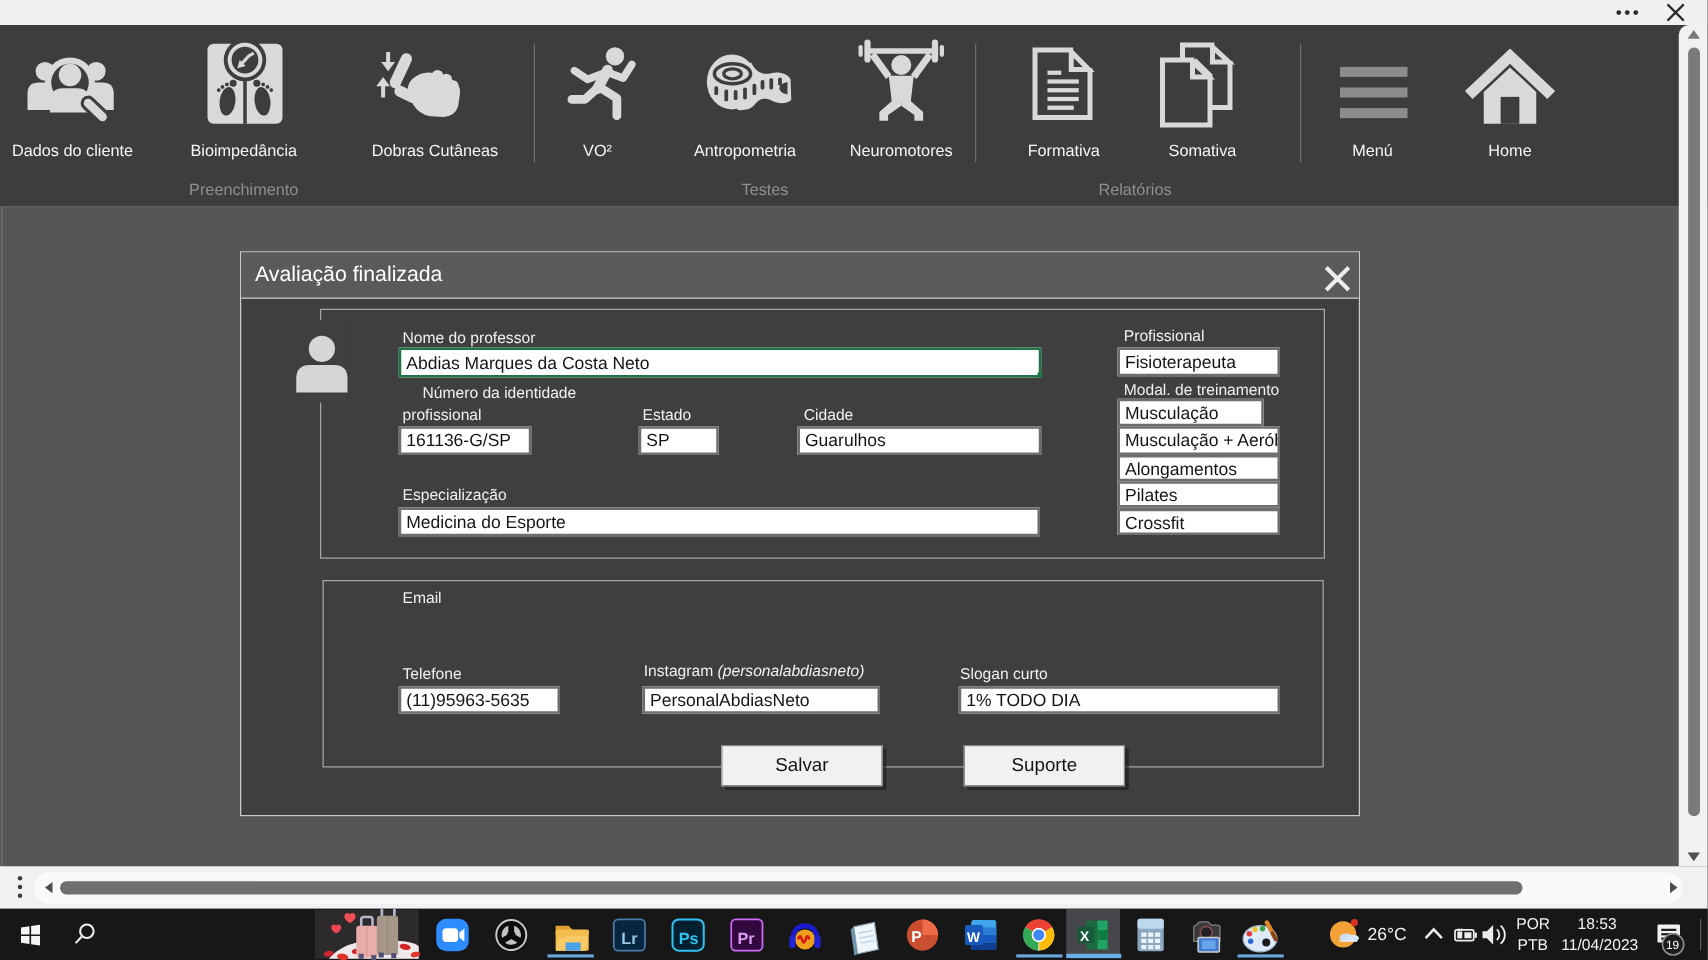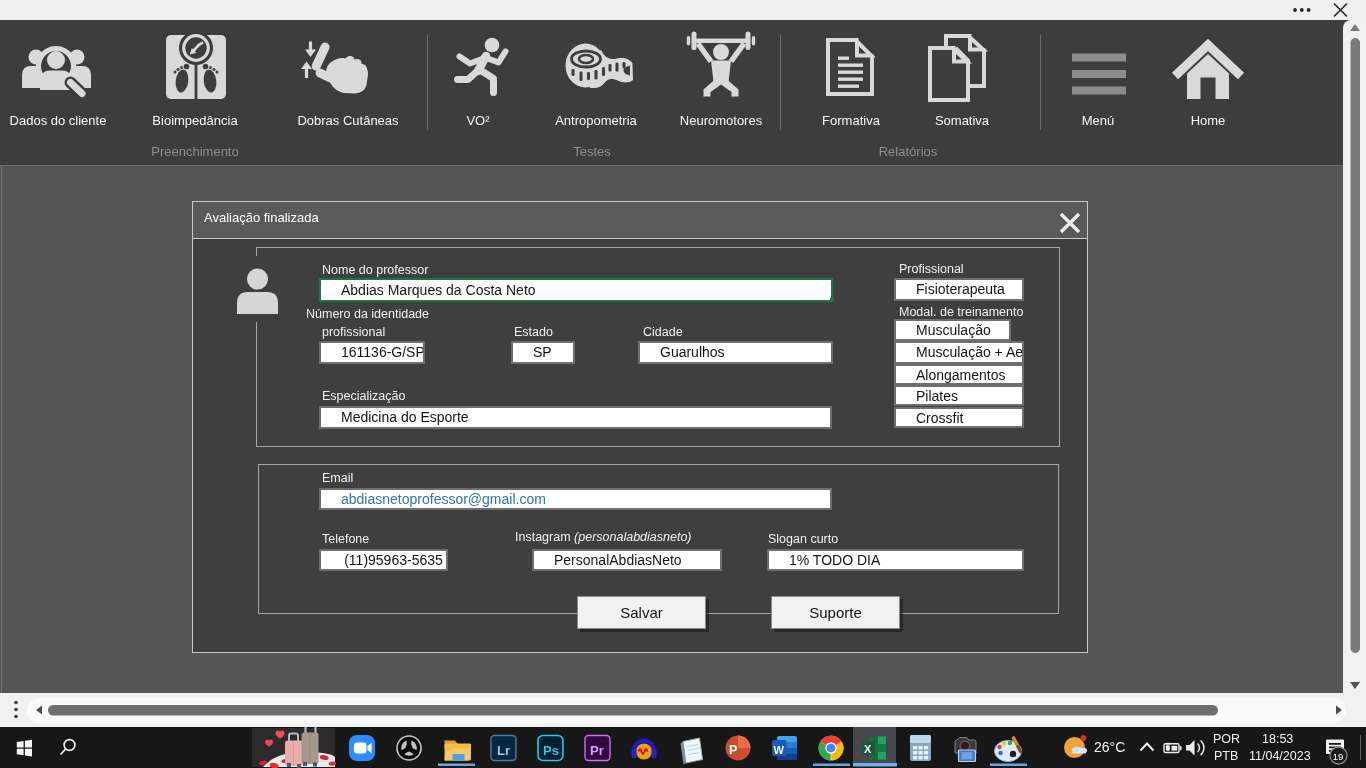--- a/index.html
+++ b/index.html
@@ -6,24 +6,24 @@
     font-family:"Liberation Sans", sans-serif;background:#565656;}
   .abs{position:absolute;}
   #titlebar{left:0;top:0;width:1366px;height:20px;background:#f0f0f0;}
   #ribbon{left:0;top:20px;width:1366px;height:146px;background:#3d3d3d;border-bottom:1px solid #6e6e6e;box-sizing:border-box;}
   .rlabel{position:absolute;color:#f5f5f5;font-size:13px;white-space:nowrap;transform:translateX(-50%);}
   .glabel{position:absolute;color:#8f8f8f;font-size:13px;white-space:nowrap;transform:translateX(-50%);}
   .divider{position:absolute;width:1px;background:#6b6b6b;}
   #content{left:0;top:166px;width:1366px;height:529px;background:#565656;}
   #dialog{position:absolute;left:192px;top:35px;width:896px;height:452px;background:#3f3f3f;border:1px solid #c9c9c9;box-sizing:border-box;}
   #dtitle{position:absolute;left:0;top:0;width:100%;height:37px;background:#5a5a5a;border-bottom:1px solid #c9c9c9;box-sizing:border-box;}
-  #dtitle span{position:absolute;left:11px;top:8px;font-size:13px;color:#fff;}
+  #dtitle span{position:absolute;left:11px;top:8px;font-size:17px;color:#fff;}
   .frame{position:absolute;border:1px solid #a6a6a6;}
   .flabel{position:absolute;color:#f0f0f0;font-size:12.5px;white-space:nowrap;}
-  .inp{position:absolute;background:#fff;border:2px solid #6e6e6e;box-sizing:border-box;color:#141414;font-size:14px;line-height:19px;padding-left:20px;white-space:nowrap;overflow:hidden;}
+  .inp{position:absolute;background:#fff;border:2px solid #6e6e6e;box-sizing:border-box;color:#141414;font-size:14px;line-height:19px;padding-left:4px;white-space:nowrap;overflow:hidden;}
   .btn{position:absolute;background:#f1f1f1;border:1px solid #8a8a8a;box-sizing:border-box;color:#141414;font-size:15px;text-align:center;box-shadow:3px 3px 0 rgba(25,25,25,0.6);}
   #vscroll{left:1343px;top:20px;width:23px;height:673px;background:#f1f1f1;border-radius:8px 0 0 0;}
   #hstrip{left:0;top:693px;width:1366px;height:34px;background:#f1f1f1;}
   #taskbar{left:0;top:727px;width:1366px;height:41px;background:#171717;}
   #search{position:absolute;left:48px;top:0px;width:287px;height:41px;background:#2d2b2c;border:1px solid #606060;border-bottom:none;box-sizing:border-box;}
 </style>
 </head>
 <body>
 <div class="abs" id="titlebar">
   <svg class="abs" style="left:1286px;top:0" width="80" height="20" viewBox="0 0 80 20">
@@ -42,21 +42,21 @@
   <div class="rlabel" style="left:596px;top:93px;">Antropometria</div>
   <div class="rlabel" style="left:721px;top:93px;">Neuromotores</div>
   <div class="rlabel" style="left:851px;top:93px;">Formativa</div>
   <div class="rlabel" style="left:962px;top:93px;">Somativa</div>
   <div class="rlabel" style="left:1098px;top:93px;">Menú</div>
   <div class="rlabel" style="left:1208px;top:93px;">Home</div>
   <div class="divider" style="left:427px;top:15px;height:95px;"></div>
   <div class="divider" style="left:780px;top:15px;height:95px;"></div>
   <div class="divider" style="left:1040px;top:15px;height:95px;"></div>
   <div class="glabel" style="left:195px;top:124px;">Preenchimento</div>
-  <div class="glabel" style="left:592px;top:124px;">Testes</div>
+  <div class="glabel" style="left:612px;top:124px;">Testes</div>
   <div class="glabel" style="left:908px;top:124px;">Relatórios</div>
   <svg class="abs" style="left:0;top:0;" width="1366" height="146" viewBox="0 20 1366 146" id="ribicons">
     <defs>
         <clipPath id="magclip">
           <circle cx="56" cy="66" r="16"></circle>
         </clipPath>
       </defs>
     <g fill="#d9d9d9">
 
       <circle cx="36" cy="57" r="7.5"></circle>
@@ -189,21 +189,21 @@
     <div class="frame" style="left:63px;top:45px;width:802px;height:198px;"></div>
     <div class="frame" style="left:65px;top:262px;width:799px;height:148px;"></div>
 
     <div class="abs" style="left:43px;top:54px;width:43px;height:66px;background:#3f3f3f;"></div>
     <svg class="abs" style="left:43px;top:56px" width="43" height="58" viewBox="0 0 43 58">
       <circle cx="21.5" cy="21" r="10.5" fill="#d6d6d6"></circle>
       <path d="M1 56 L1 45 Q1 34 12 34 L31 34 Q42 34 42 45 L42 56 Z" fill="#d6d6d6"></path>
     </svg>
 
     <div class="flabel" style="left:129px;top:61px;">Nome do professor</div>
-    <div class="flabel" style="left:113px;top:105px;">Número da identidade</div>
+    <div class="flabel" style="left:145px;top:105px;">Número da identidade</div>
     <div class="flabel" style="left:129px;top:123px;">profissional</div>
     <div class="flabel" style="left:321px;top:123px;">Estado</div>
     <div class="flabel" style="left:450px;top:123px;">Cidade</div>
     <div class="flabel" style="left:129px;top:187px;">Especialização</div>
     <div class="flabel" style="left:706px;top:60px;">Profissional</div>
     <div class="flabel" style="left:706px;top:103px;">Modal. de treinamento</div>
     <div class="flabel" style="left:129px;top:269px;">Email</div>
     <div class="flabel" style="left:129px;top:330px;">Telefone</div>
     <div class="flabel" style="left:322px;top:328px;">Instagram <i>(personalabdiasneto)</i></div>
     <div class="flabel" style="left:575px;top:330px;">Slogan curto</div>
@@ -213,23 +213,22 @@
     <div class="inp" style="left:126px;top:139px;width:106px;height:23px;">161136-G/SP</div>
     <div class="inp" style="left:318px;top:139px;width:64px;height:23px;">SP</div>
     <div class="inp" style="left:445px;top:139px;width:195px;height:23px;">Guarulhos</div>
     <div class="inp" style="left:126px;top:204px;width:513px;height:23px;">Medicina do Esporte</div>
     <div class="inp" style="left:701px;top:76px;width:130px;height:23px;">Fisioterapeuta</div>
     <div class="inp" style="left:701px;top:117px;width:117px;height:22px;">Musculação</div>
     <div class="inp" style="left:701px;top:139px;width:130px;height:23px;">Musculação + Aerób</div>
     <div class="inp" style="left:701px;top:162px;width:130px;height:21px;">Alongamentos</div>
     <div class="inp" style="left:701px;top:183px;width:130px;height:21px;">Pilates</div>
     <div class="inp" style="left:701px;top:205px;width:130px;height:21px;">Crossfit</div>
-    <div class="inp" style="left:126px;top:286px;width:513px;height:22px;color:#2e74b5;">abdiasnetoprofessor@gmail.com</div>
-    <div class="inp" style="left:126px;top:347px;width:129px;height:22px;text-align:center;">(11)95963-5635</div>
-    <div class="inp" style="left:321px;top:347px;width:190px;height:22px;margin-left:18px;">PersonalAbdiasNeto</div>
+    <div class="inp" style="left:126px;top:347px;width:129px;height:22px;">(11)95963-5635</div>
+    <div class="inp" style="left:321px;top:347px;width:190px;height:22px;">PersonalAbdiasNeto</div>
     <div class="inp" style="left:574px;top:347px;width:257px;height:22px;">1% TODO DIA</div>
 
     <div class="btn" style="left:384px;top:394px;width:129px;height:33px;line-height:32px;">Salvar</div>
     <div class="btn" style="left:578px;top:394px;width:129px;height:33px;line-height:32px;">Suporte</div>
   </div>
 </div>
 
 <div class="abs" id="vscroll">
   <svg class="abs" style="left:0;top:0" width="23" height="673" viewBox="0 0 23 673">
     <path d="M12 4 L17 11 L7 11 Z" fill="#7a7a7a"></path>

